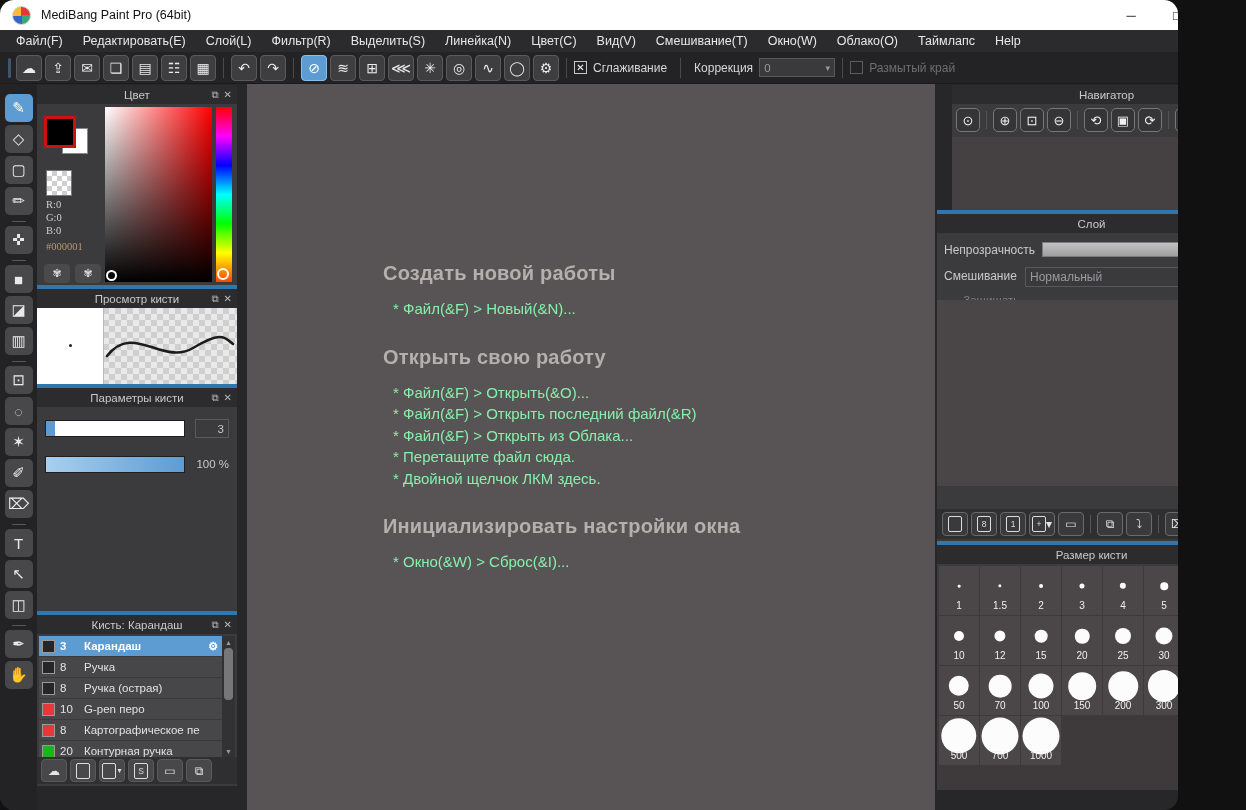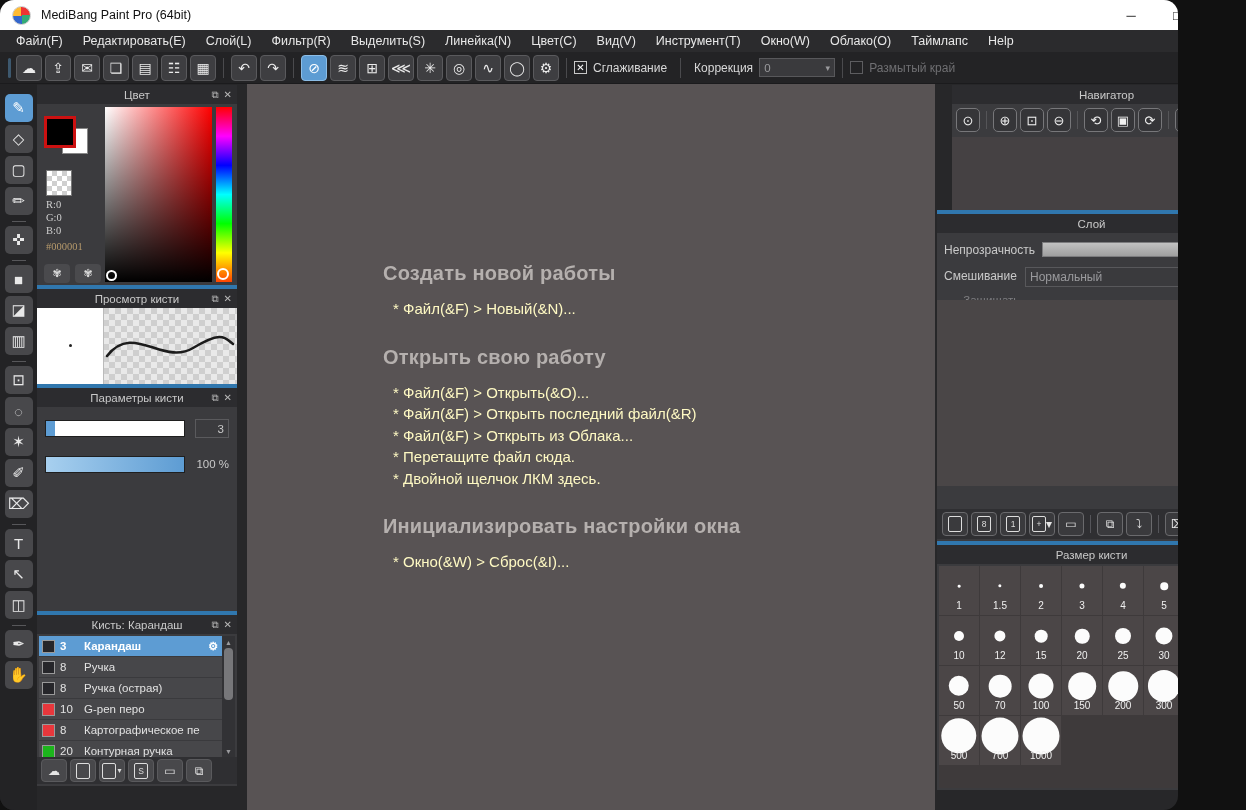--- a/index.html
+++ b/index.html
@@ -84,21 +84,21 @@
   .bl-scroll .vs-thumb{height:52px;}
   .brush-tools{position:absolute;left:0;bottom:2px;width:200px;height:27px;background:#2f2f32;display:flex;align-items:center;gap:3px;padding-left:4px;box-sizing:border-box;}
   .mini-btn{width:26px;height:23px;background:#48484b;border:1px solid #5a5a5d;border-radius:4px;color:#e5e5e5;font-size:12px;display:flex;align-items:center;justify-content:center;box-sizing:border-box;}
   .mini-btn .caret{font-size:8px;margin-left:1px;color:#ddd;}
   .page-box{width:12px;height:14px;border:1px solid #ddd;border-radius:2px;font-size:8.5px;color:#ddd;display:flex;align-items:center;justify-content:center;}
   
   .canvas{position:absolute;left:247px;top:84px;width:688px;height:726px;background:#585354;}
   .help{position:absolute;left:136px;top:178px;}
   .help h2{margin:0 0 13px 0;font-size:20px;font-weight:bold;color:#b5b0ae;letter-spacing:0.2px;}
   .help ul{list-style:none;margin:0 0 26px 0;padding:0 0 0 10px;}
-  .help li{font-size:15px;color:#fef9c3;line-height:21.5px;white-space:pre;}
+  .help li{font-size:15px;color:#86efac;line-height:21.5px;white-space:pre;}
   
   .rightcol{position:absolute;left:937px;top:85px;width:309px;height:725px;}
   .p-nav{left:15px;top:0;width:309px;height:125px;}
   .nav-toolbar{position:absolute;left:4px;top:23px;display:flex;align-items:center;gap:3px;}
   .nbtn{width:24px;height:24px;background:#353538;border:1px solid #77777a;border-radius:5px;color:#f0f0f0;font-size:13px;display:flex;align-items:center;justify-content:center;box-sizing:border-box;}
   .nsep{width:1px;height:18px;background:#55555ا;background:#555558;margin:0 3px;}
   .nav-preview{position:absolute;left:0px;top:52px;width:309px;height:73px;background:#454143;}
   .nsp1{top:125px;} .p-layer{left:0;top:129px;width:309px;height:327px;}
   .lrow{position:relative;height:26px;}
   .lrow-label{position:absolute;left:7px;top:6px;font-size:12px;color:#c9c9c9;}
@@ -142,21 +142,21 @@
 
   <div class="menubar">
       <span class="menu-item">Файл(F)</span>
       <span class="menu-item">Редактировать(E)</span>
       <span class="menu-item">Слой(L)</span>
       <span class="menu-item">Фильтр(R)</span>
       <span class="menu-item">Выделить(S)</span>
       <span class="menu-item">Линейка(N)</span>
       <span class="menu-item">Цвет(C)</span>
       <span class="menu-item">Вид(V)</span>
-      <span class="menu-item">Инструмент(T)</span>
+      <span class="menu-item">Смешивание(T)</span>
       <span class="menu-item">Окно(W)</span>
       <span class="menu-item">Облако(O)</span>
       <span class="menu-item">Таймлапс</span>
       <span class="menu-item">Help</span>
     </div>
 
   <div class="toolbar">
     <div class="grip-v"></div>
     <div class="tgroup">
         <div class="tbtn">

